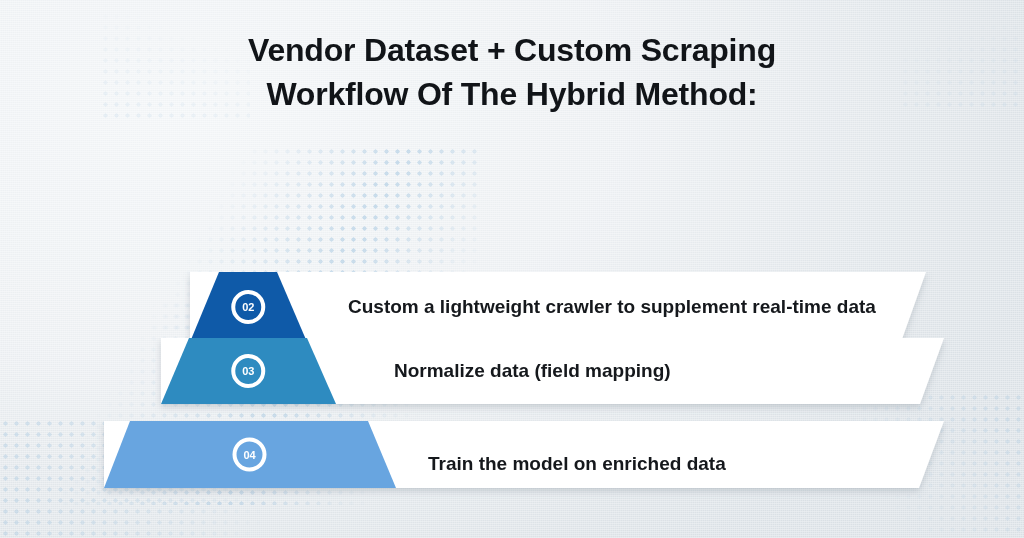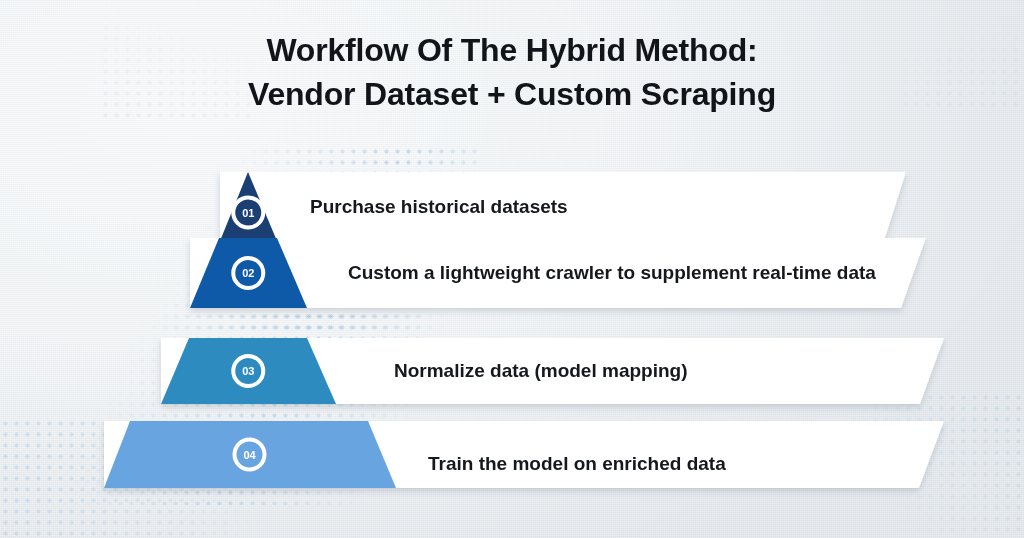--- a/index.html
+++ b/index.html
@@ -136,41 +136,26 @@
   <div class="grain"></div>
 
   <div class="dots dots-e"></div>
   <div class="dots dots-f"></div>
   <div class="dots dots-a"></div>
   <div class="dots dots-b"></div>
   <div class="dots dots-c"></div>
   <div class="dots dots-d"></div>
 
   <div class="title-block">
+    <span class="title-line">Vendor Dataset + Custom Scraping</span>
     <span class="title-line">Workflow Of The Hybrid Method:</span>
-    <span class="title-line">Vendor Dataset + Custom Scraping</span>
   </div>
 
   <div id="steps">
-      <div class="step" style="top: 172px; height: 69px;">
-        <svg class="step-svg" width="1024" height="83" viewBox="0 0 1024 83">
-          <defs>
-            <filter id="sh0" x="-10%" y="-30%" width="120%" height="200%">
-              <feDropShadow dx="0" dy="3" stdDeviation="3.5" flood-color="#7d8894" flood-opacity="0.33"></feDropShadow>
-            </filter>
-          </defs>
-          <polygon points="220,0 906,0 884,69 220,69" fill="#ffffff" filter="url(#sh0)"></polygon>
-          <polygon points="248,0 248,0 277,69 220,69" fill="#1b3f73"></polygon>
-          <circle cx="248.25" cy="40.5" r="15" fill="none" stroke="#ffffff" stroke-width="4"></circle>
-          <circle cx="248.25" cy="40.5" r="12" fill="#1b3f73"></circle>
-          <text x="248.25" y="44.5" text-anchor="middle" class="badge-num">01</text>
-        </svg>
-        <div class="step-label" style="left: 310px; top: 24px; color: rgb(21, 24, 28);">Purchase historical datasets</div>
-      </div>
-      <div class="step" style="top: 238px; height: 78px;">
+      <div class="step" style="top: 272px; height: 78px;">
         <svg class="step-svg" width="1024" height="84" viewBox="0 0 1024 84">
           <defs>
             <filter id="sh1" x="-10%" y="-30%" width="120%" height="200%">
               <feDropShadow dx="0" dy="3" stdDeviation="3.5" flood-color="#7d8894" flood-opacity="0.33"></feDropShadow>
             </filter>
           </defs>
           <polygon points="190,0 926,0 901,70 190,70" fill="#ffffff" filter="url(#sh1)"></polygon>
           <polygon points="219,0 277,0 307,70 190,70" fill="#0f5aa8"></polygon>
           <circle cx="248.25" cy="35" r="15" fill="none" stroke="#ffffff" stroke-width="4"></circle>
           <circle cx="248.25" cy="35" r="12" fill="#0f5aa8"></circle>
@@ -184,21 +169,21 @@
             <filter id="sh2" x="-10%" y="-30%" width="120%" height="200%">
               <feDropShadow dx="0" dy="3" stdDeviation="3.5" flood-color="#7d8894" flood-opacity="0.33"></feDropShadow>
             </filter>
           </defs>
           <polygon points="161,0 944,0 920,66 161,66" fill="#ffffff" filter="url(#sh2)"></polygon>
           <polygon points="189,0 307,0 336,66 161,66" fill="#2e8bc0"></polygon>
           <circle cx="248.25" cy="33" r="15" fill="none" stroke="#ffffff" stroke-width="4"></circle>
           <circle cx="248.25" cy="33" r="12" fill="#2e8bc0"></circle>
           <text x="248.25" y="37" text-anchor="middle" class="badge-num">03</text>
         </svg>
-        <div class="step-label" style="left: 394px; top: 22px; color: rgb(21, 24, 28);">Normalize data (model mapping)</div>
+        <div class="step-label" style="left: 394px; top: 22px; color: rgb(21, 24, 28);">Normalize data (field mapping)</div>
       </div>
       <div class="step" style="top: 421px; height: 67px;">
         <svg class="step-svg" width="1024" height="81" viewBox="0 0 1024 81">
           <defs>
             <filter id="sh3" x="-10%" y="-30%" width="120%" height="200%">
               <feDropShadow dx="0" dy="3" stdDeviation="3.5" flood-color="#7d8894" flood-opacity="0.33"></feDropShadow>
             </filter>
           </defs>
           <polygon points="104,0 944,0 919,67 104,67" fill="#ffffff" filter="url(#sh3)"></polygon>
           <polygon points="130,0 368,0 396,67 104,67" fill="#68a5e0"></polygon>

